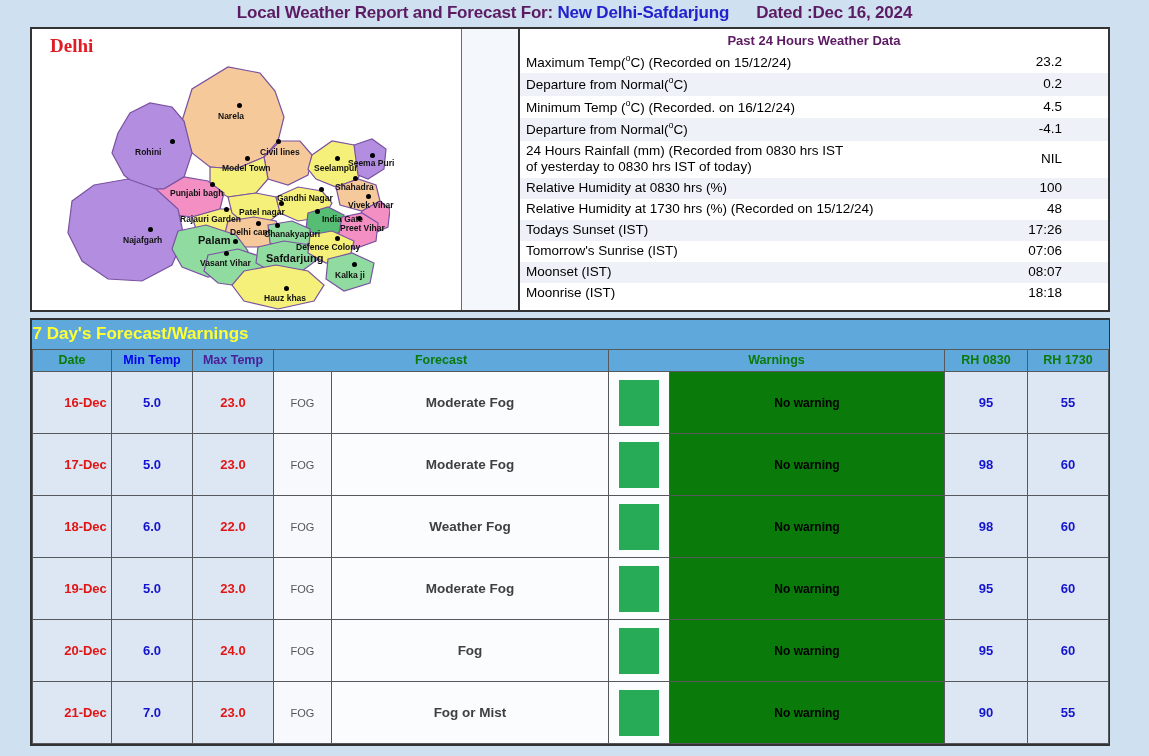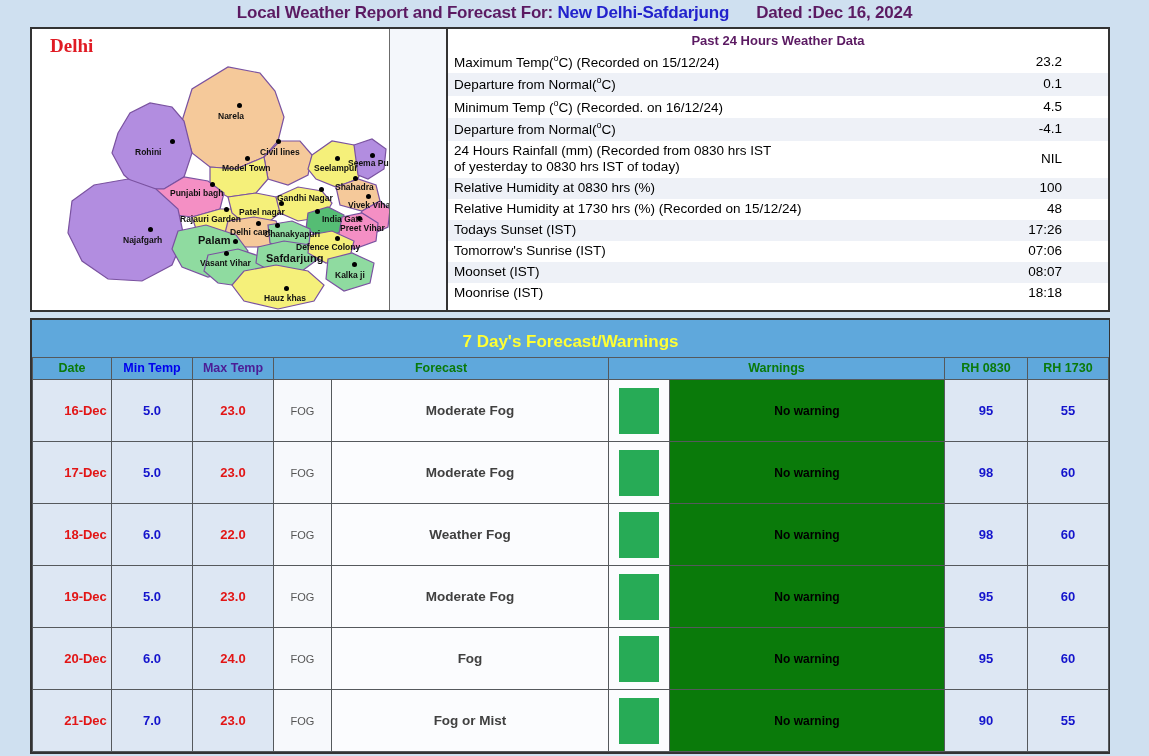--- a/index.html
+++ b/index.html
@@ -39,21 +39,21 @@
   .top-wrap {
     position: absolute;
     left: 30px; top: 27px;
     width: 1080px; height: 285px;
     border: 2px solid #333;
     background: #ffffff;
     box-sizing: border-box;
     display: flex;
   }
   .map-panel {
-    width: 358px;
+    width: 430px;
     height: 100%;
     background: #ffffff;
     border-right: 1px solid #6b6b6b;
     position: relative;
     overflow: hidden;
     box-sizing: border-box;
   }
   .map-gap {
     width: 58px;
     height: 100%;
@@ -136,22 +136,22 @@
     width: 100%;
     border-collapse: collapse;
     table-layout: fixed;
   }
   table.fc td, table.fc th { border: 1px solid #55595c; box-sizing: border-box; }
   .fc-title {
     background: #5fa8dc;
     color: #ffff33;
     font-size: 17px;
     font-weight: bold;
-    text-align: center;
-    padding: 12px 0 5px 0;
+    text-align: left;
+    padding: 4px 0 5px 0;
     border: none !important;
     border-bottom: 1px solid #55595c !important;
   }
   .fc-head td {
     background: #5fa8dc;
     font-size: 12.5px;
     font-weight: bold;
     text-align: center;
     padding: 3px 0 4px 0;
   }
@@ -351,21 +351,21 @@
     <div class="data-panel">
       <table class="data-tbl">
         <caption>Past 24 Hours Weather Data</caption>
         <tbody>
           <tr>
             <td><span>Maximum Temp(</span><span class="deg">o</span><span>C) (Recorded on 15/12/24)</span></td>
             <td class="val">23.2</td>
           </tr>
           <tr class="alt">
             <td><span>Departure from Normal(</span><span class="deg">o</span><span>C)</span></td>
-            <td class="val">0.1</td>
+            <td class="val">0.2</td>
           </tr>
           <tr>
             <td><span>Minimum Temp (</span><span class="deg">o</span><span>C) (Recorded. on 16/12/24)</span></td>
             <td class="val">4.5</td>
           </tr>
           <tr class="alt">
             <td><span>Departure from Normal(</span><span class="deg">o</span><span>C)</span></td>
             <td class="val">-4.1</td>
           </tr>
           <tr>

